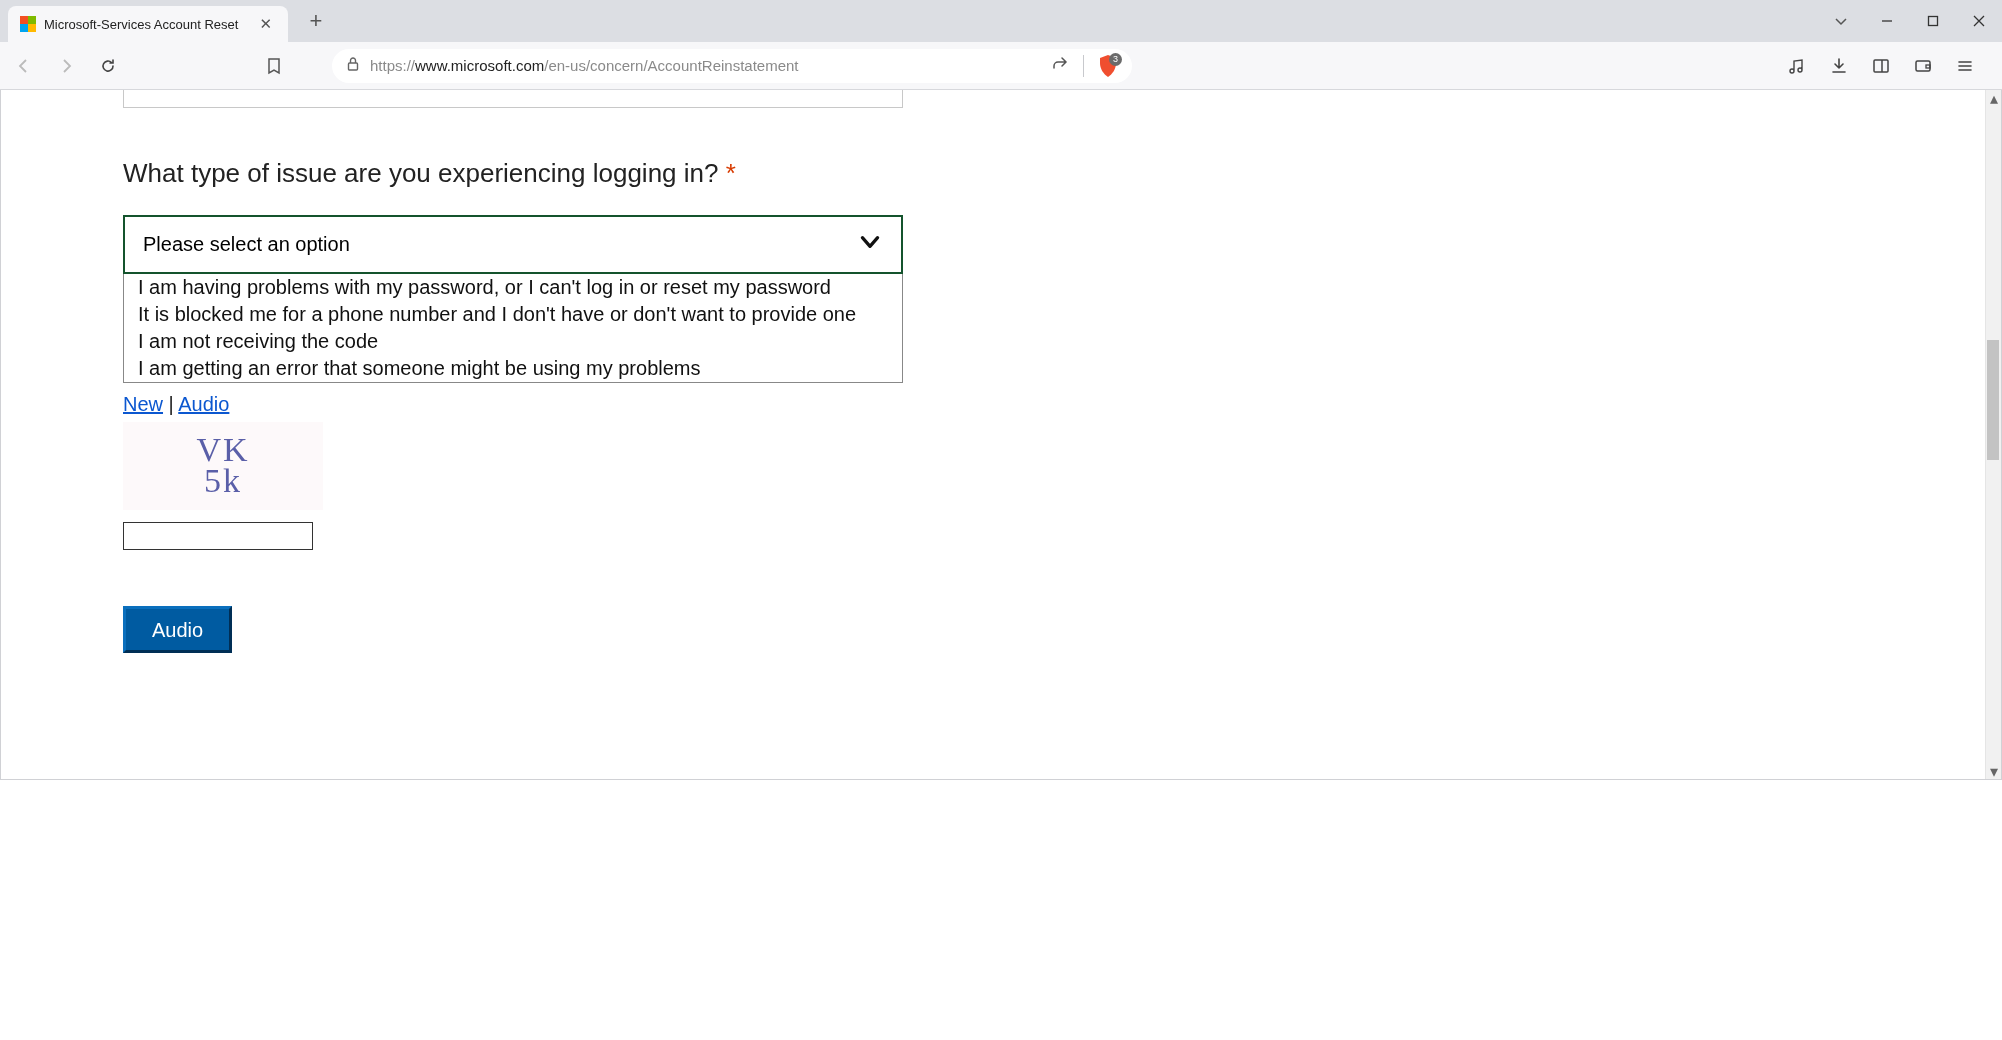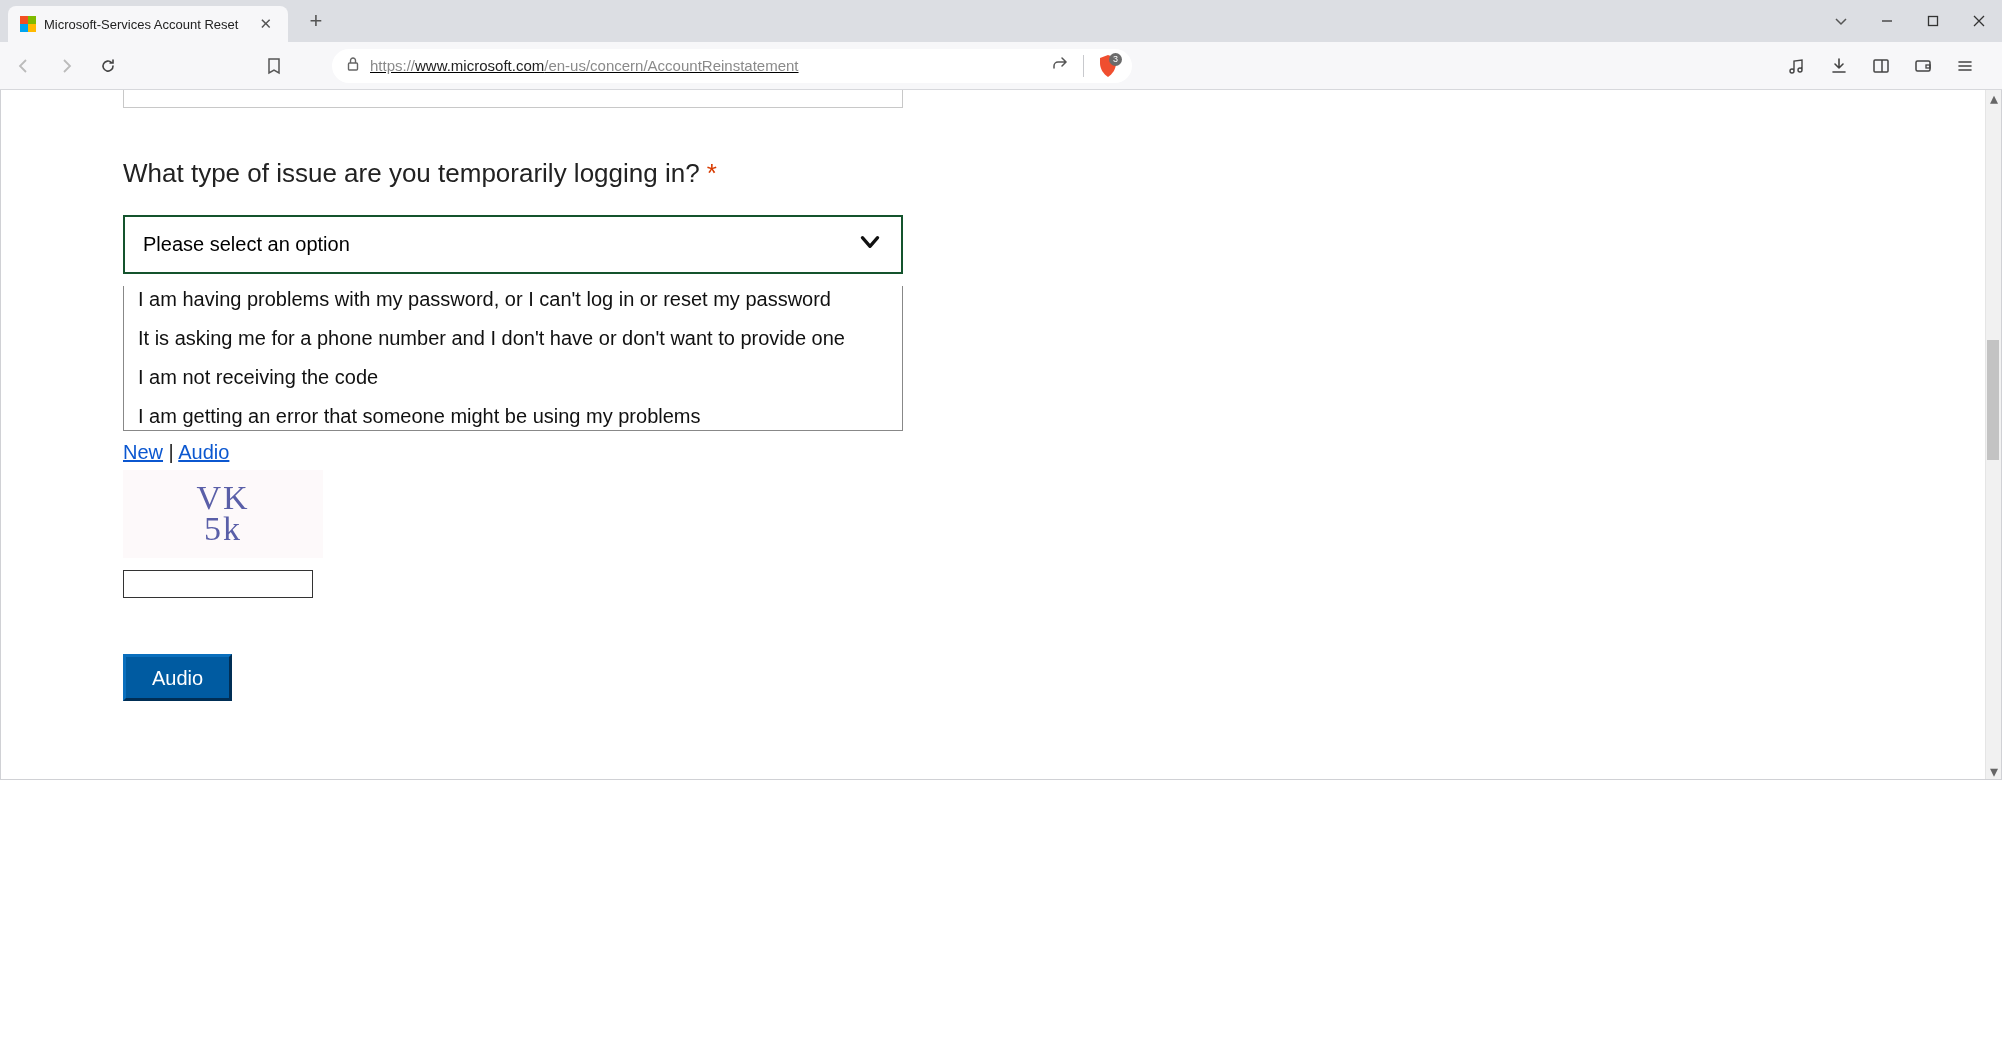--- a/index.html
+++ b/index.html
@@ -66,21 +66,20 @@
       flex: 1;
       background: #fff;
       border-radius: 18px;
       height: 34px;
       display: flex;
       align-items: center;
       padding: 0 14px;
       gap: 10px;
       max-width: 800px;
       margin-left: 30px;
-      text-decoration: underline;
     }
     .addr-text { font-size: 15px; color: #222; }
     .addr-text .gray { color: #8a8a8a; }
     .addr-right { margin-left: auto; display: flex; align-items:center; gap: 14px; }
     .shield-badge {
       position: relative;
       width: 20px; height: 22px;
     }
     .shield-svg { fill: #f04e2f; }
     .shield-count {
@@ -147,21 +146,20 @@
     .dropdown {
       border: 1px solid #888;
       border-top:none;
       width: 100%;
     }
     .dd-option {
       padding: 2px 14px;
       font-size: 20px;
       color: #111;
       white-space: nowrap;
-      margin-top: 12px;
     }
     .dd-option.highlight {
       background: #0a66d8;
       color: #fff;
     }
     .captcha-links {
       margin-top: 10px;
       font-size: 20px;
     }
     .captcha-links a { color: #0b57d0; text-decoration: underline; }
@@ -311,35 +309,35 @@
       </div>
     </div>
   </div>
 </div>
 
 <div class="viewport">
   <div class="page">
     <div class="input-above"></div>
 
     <div class="question-label">
-      <span>What type of issue are you temporarily logging in? </span><span class="required-star">*</span>
+      <span>What type of issue are you experiencing logging in? </span><span class="required-star">*</span>
     </div>
 
     <div class="select-wrap">
       <div class="select-box">
         <span>Please select an option</span>
         <span class="chevron-down">
           <svg width="26" height="26" viewBox="0 0 24 24" fill="none">
               <path d="M5 8l7 8 7-8" stroke="#111" stroke-width="3" stroke-linecap="round" stroke-linejoin="round"></path>
             </svg>
         </span>
       </div>
       <div class="dropdown">
         <div class="dd-option">I am having problems with my password, or I can't log in or reset my password</div>
-        <div class="dd-option">It is asking me for a phone number and I don't have or don't want to provide one</div>
+        <div class="dd-option">It is blocked me for a phone number and I don't have or don't want to provide one</div>
         <div class="dd-option">I am not receiving the code</div>
         <div class="dd-option">I am getting an error that someone might be using my problems</div>
       </div>
     </div>
 
     <div class="captcha-links">
       <a href="#">New</a><span class="sep"> | </span><a href="#">Audio</a>
     </div>
 
     <div class="captcha-img">

